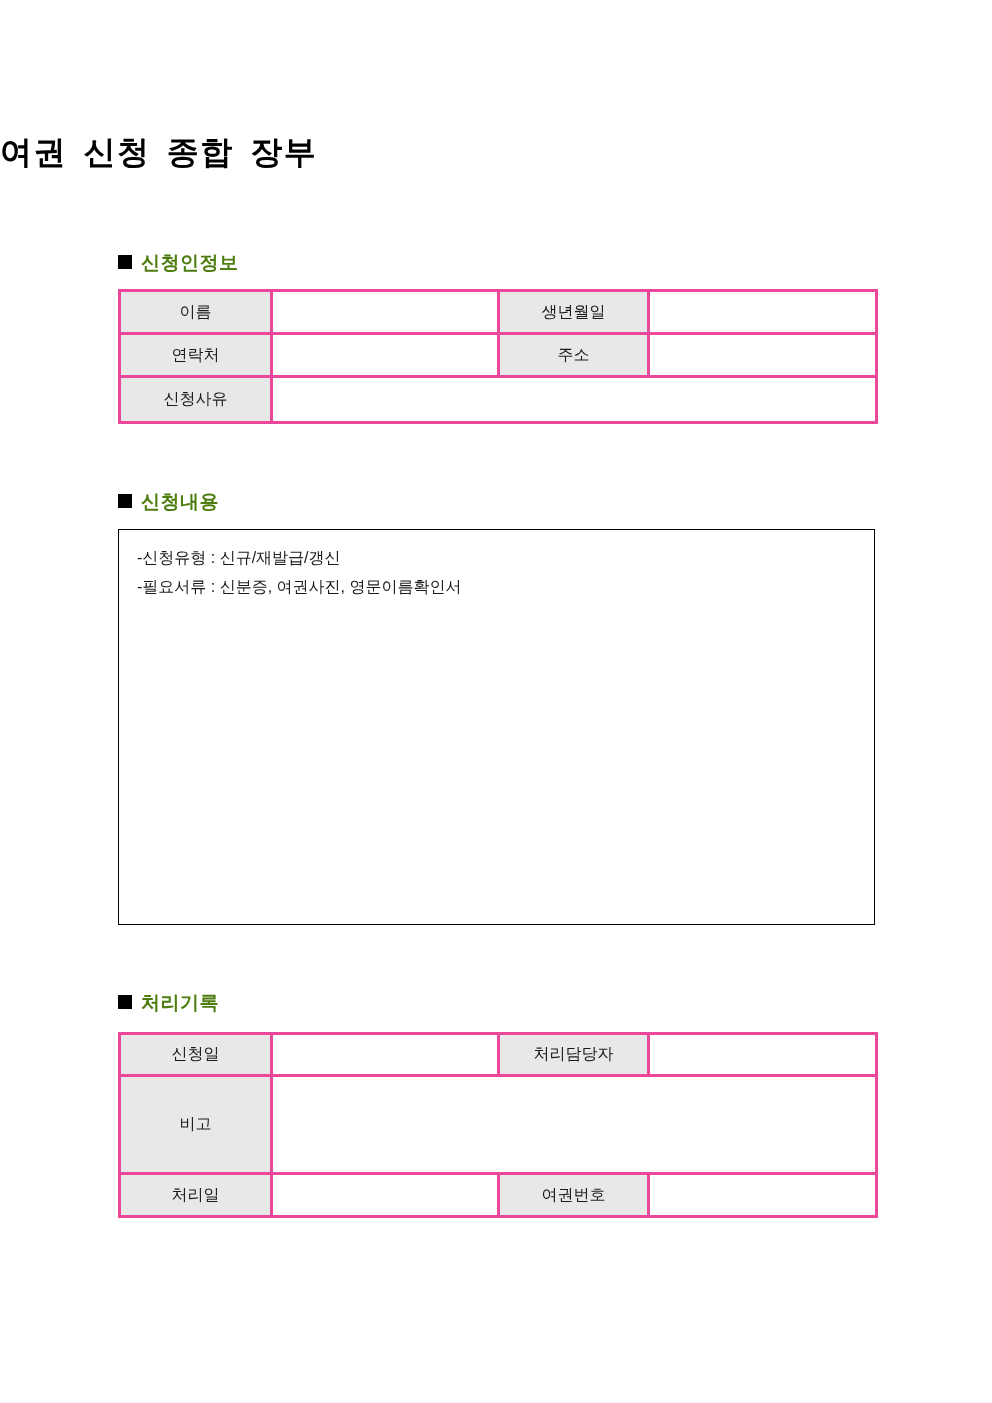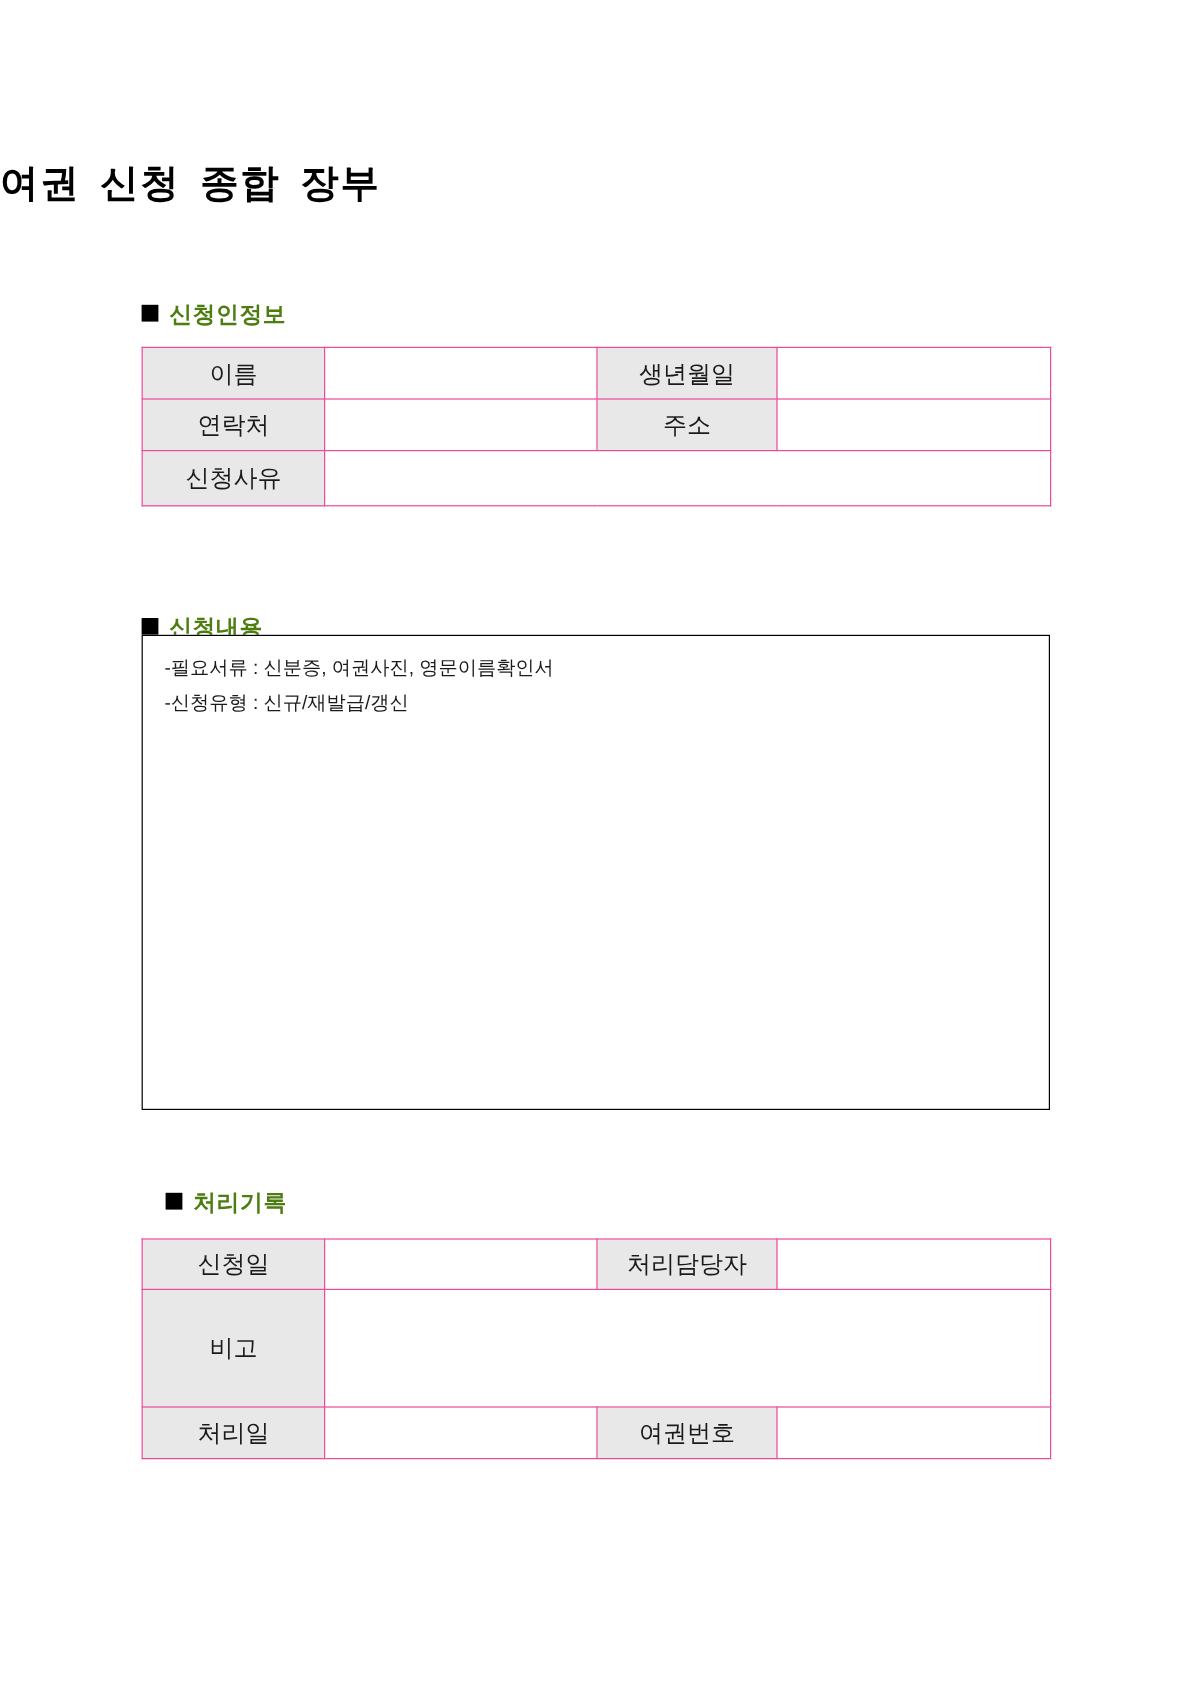--- a/index.html
+++ b/index.html
@@ -35,34 +35,34 @@
     line-height: 22px;
     white-space: nowrap;
   }
   .sec-head .bullet {
     display: inline-block;
     width: 14px; height: 14px;
     background: #000000;
     margin-right: 9px;
   }
   .sec-head-1 { top: 252px; }
-  .sec-head-2 { top: 491px; margin-top: 22px; }
-  .sec-head-3 { top: 992px; margin-left: 20px; }
+  .sec-head-2 { top: 491px; }
+  .sec-head-3 { top: 992px; }
 
   table.grid {
     position: absolute; left: 118px;
     width: 757px;
     border-collapse: collapse;
     table-layout: fixed;
   }
   .t1 { top: 289px; }
   .t2 { top: 1032px; }
   table.grid td {
-    border: 1px solid #ec4899;
-    font-size: 20px;
+    border: 3px solid #ec4899;
+    font-size: 16px;
     vertical-align: middle;
     padding: 2px 6px;
   }
   td.lbl {
     background: #e8e8e8;
     text-align: center;
     color: #1a1a1a;
   }
   td.val { background: #ffffff; }
 
@@ -115,22 +115,22 @@
       <td class="val" colspan="3"></td>
     </tr>
   </tbody>
     </table>
 
   <div class="sec-head sec-head-2">
     <span class="bullet"></span><span>신청내용</span>
   </div>
 
   <div class="content-box">
+    <div class="line">-신청유형 : 신규/재발급/갱신</div>
     <div class="line">-필요서류 : 신분증, 여권사진, 영문이름확인서</div>
-    <div class="line">-신청유형 : 신규/재발급/갱신</div>
   </div>
 
   <div class="sec-head sec-head-3">
     <span class="bullet"></span><span>처리기록</span>
   </div>
 
   <table class="grid t2">
     <colgroup>
       <col style="width:152px">
         <col style="width:227px">

